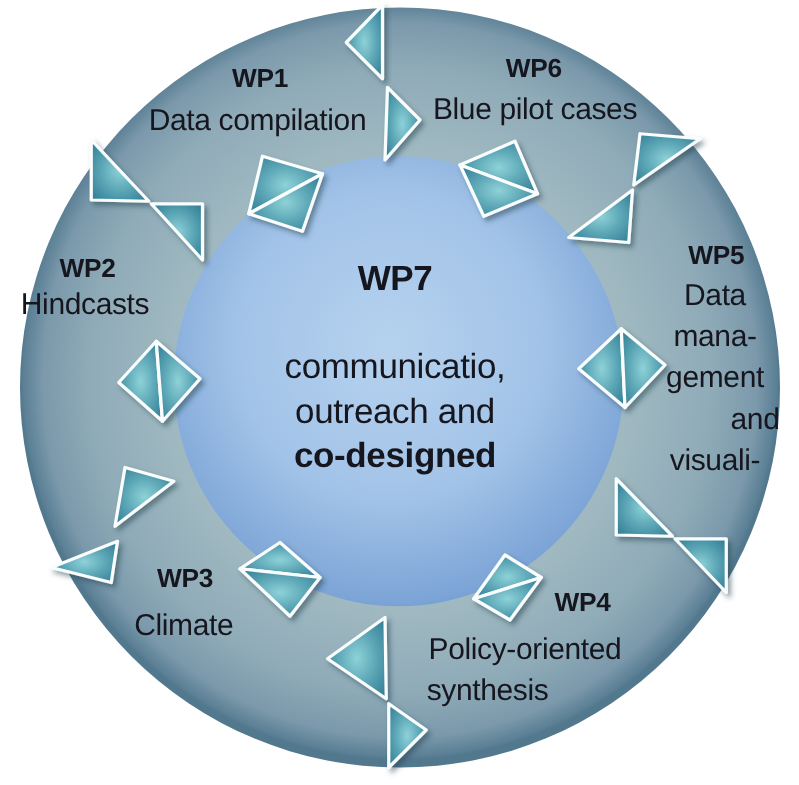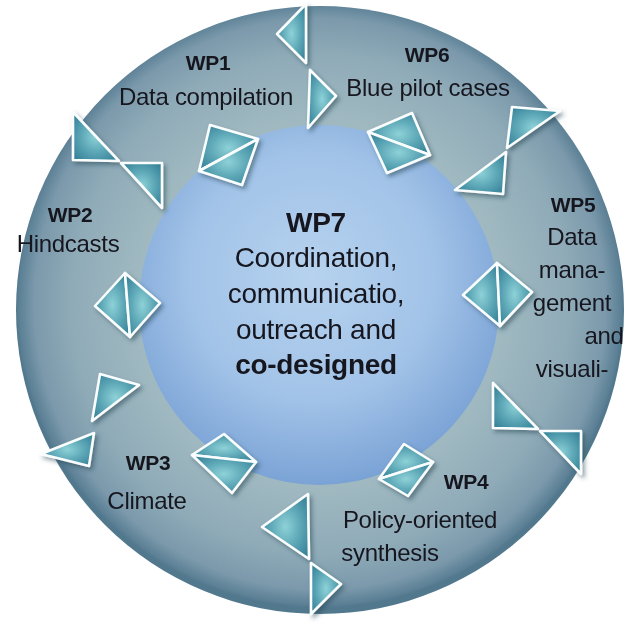--- a/index.html
+++ b/index.html
@@ -126,18 +126,17 @@
   <div class="label wp-line" style="left:572px;top:369px">visuali-</div>
 
   <div class="label wp-title" style="left:148px;top:463px">WP3</div>
   <div class="label wp-line" style="left:147px;top:501px">Climate</div>
 
   <div class="label wp-title" style="left:466px;top:482px">WP4</div>
   <div class="label wp-line" style="left:420px;top:520px">Policy-oriented</div>
   <div class="label wp-line" style="left:390px;top:553px">synthesis</div>
 
   <div class="label center-line bold" style="left:316px;top:223px">WP7</div>
-  <div class="label center-line" style="left:316px;top:258px">Coordination,</div>
   <div class="label center-line" style="left:316px;top:294px">communicatio,</div>
   <div class="label center-line" style="left:316px;top:330px">outreach and</div>
   <div class="label center-line bold" style="left:316px;top:365px">co-designed</div>
 
 </div>
 
 </body></html>

